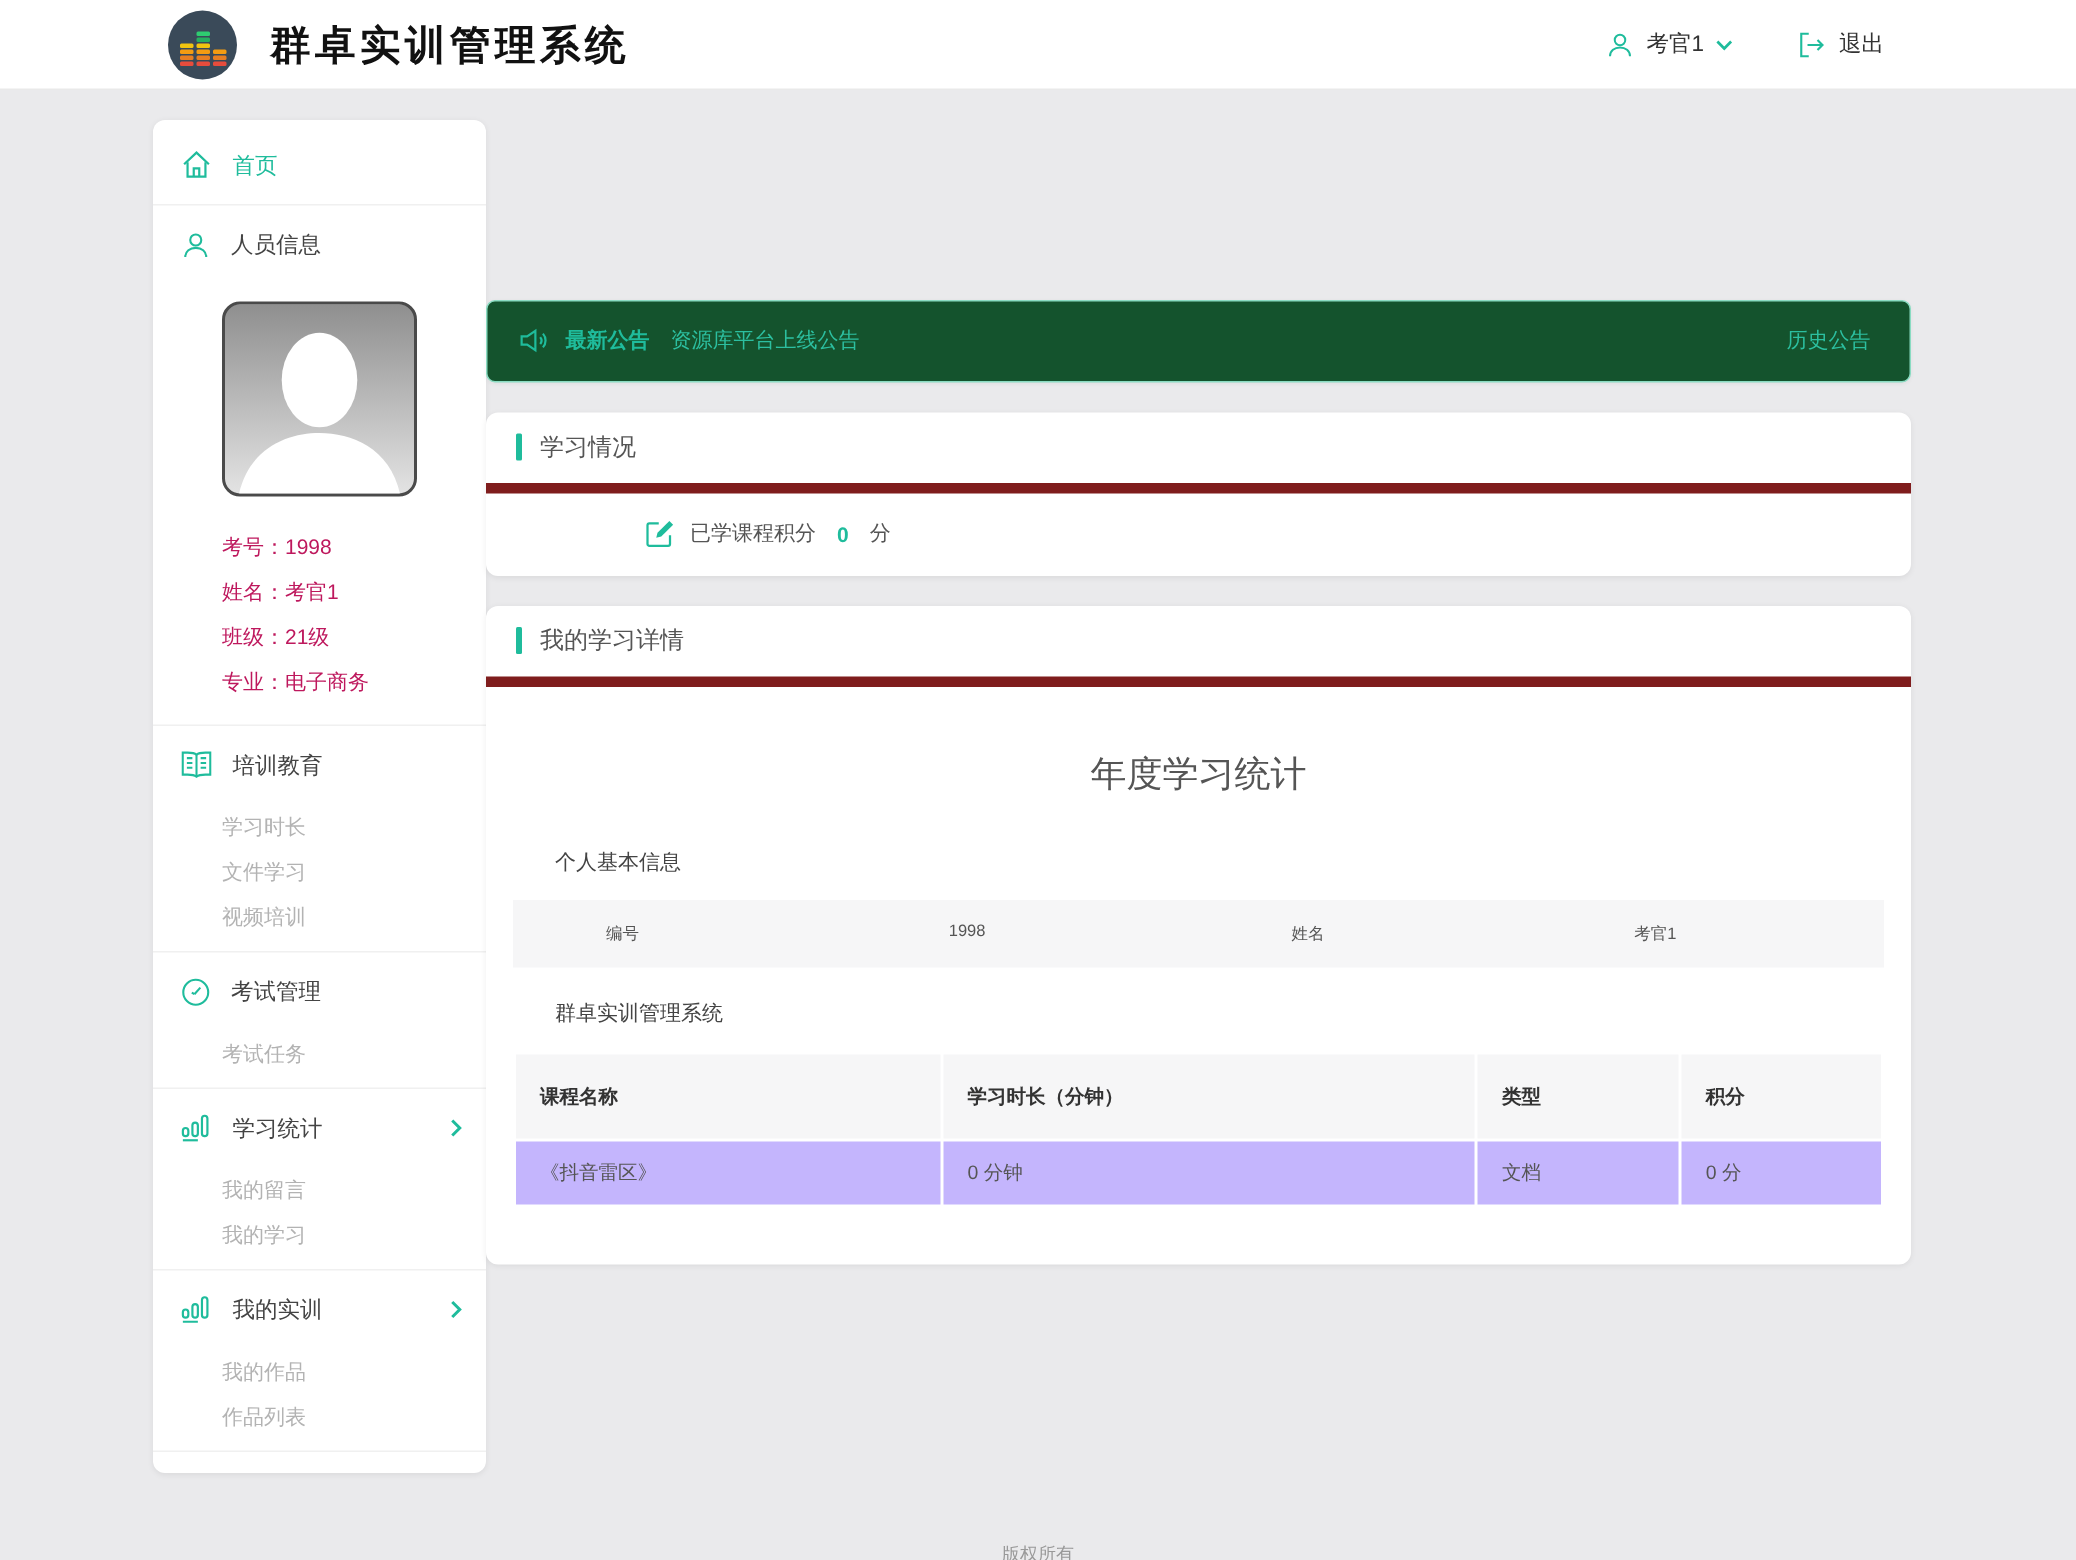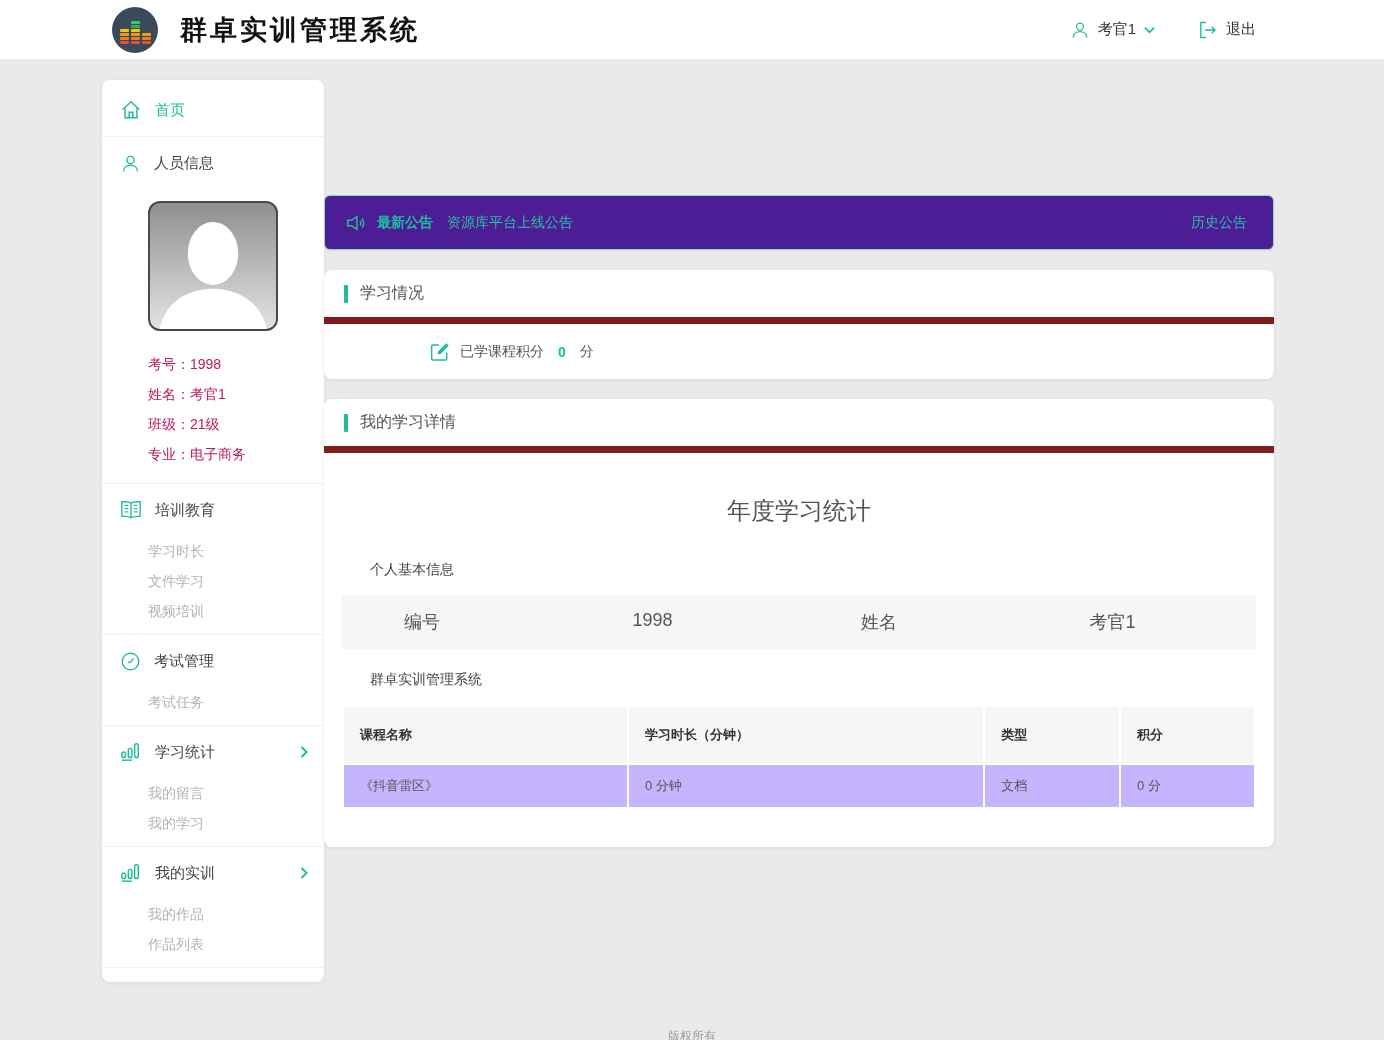--- a/index.html
+++ b/index.html
@@ -50,40 +50,40 @@
   .avatar svg { display:block; width:100%; height:100%; }
   .profile-fields { padding:4px 0 14px 46px; }
   .profile-fields div { font-size:14px; color:#be185d; line-height:30px; }
   .menu-group { padding-bottom:8px; }
   .sub-item {
     font-size:14px; color:#b3b3b3; line-height:30px; padding-left:46px; cursor:pointer;
   }
   
   .main { flex:1; min-width:0; }
   .announce {
-    height:55px; background:#4c1d95; border:1px solid #8adcc2; border-radius:6px;
+    height:55px; background:#14532d; border:1px solid #8adcc2; border-radius:6px;
     display:flex; align-items:center; padding:0 26px 0 20px; margin-bottom:20px;
     box-shadow:0 1px 3px rgba(0,0,0,.05);
   }
   .announce .latest { font-size:14px; font-weight:bold; color:#1fbc9c; margin:0 14px 0 10px; }
   .announce .ann-text { font-size:14px; color:#2cbfa0; text-decoration:none; cursor:pointer; }
   .announce .history { margin-left:auto; font-size:14px; color:#2cbfa0; text-decoration:none; cursor:pointer; }
   .card { margin-bottom:20px; }
   .card-head {
     height:54px; display:flex; align-items:center; gap:12px; padding-left:20px;
     border-bottom:7px solid #7f1d1d; font-size:16px; color:#555;
   }
   .card-head .bar { width:4px; height:18px; background:#1fbc9c; border-radius:1px; }
   .status-body { height:55px; display:flex; align-items:center; gap:10px; padding-left:106px; font-size:14px; color:#555; }
   .status-body .score { color:#1fbc9c; font-weight:bold; margin:0 4px; }
   .detail-body { padding:26px 18px 38px; }
   .report-title { font-size:24px; font-weight:normal; color:#555; text-align:center; margin:16px 0 34px; }
   .block-label { font-size:14px; color:#444; margin:22px 2px 16px 28px; }
   .basic-row { display:grid; grid-template-columns:1fr 1fr 1fr 1fr; background:#f6f6f7; }
-  .basic-row span { padding:15px 0 15px 62px; font-size:18px; color:#555; }
+  .basic-row span { padding:15px 0 15px 62px; font-size:11px; color:#555; }
   .stats-table { width:100%; border-collapse:separate; border-spacing:2px; }
   .stats-table th {
     background:#f6f6f7; text-align:left; font-size:13px; color:#333;
     padding:19px 16px; font-weight:bold;
   }
   .stats-table td { background:#c4b5fd; font-size:13px; color:#555; padding:12px 16px; }
   
   .footer { text-align:center; padding:46px 0 20px; }
   .footer .l1 { font-size:12px; color:#999; margin-bottom:19px; }
 </style>

